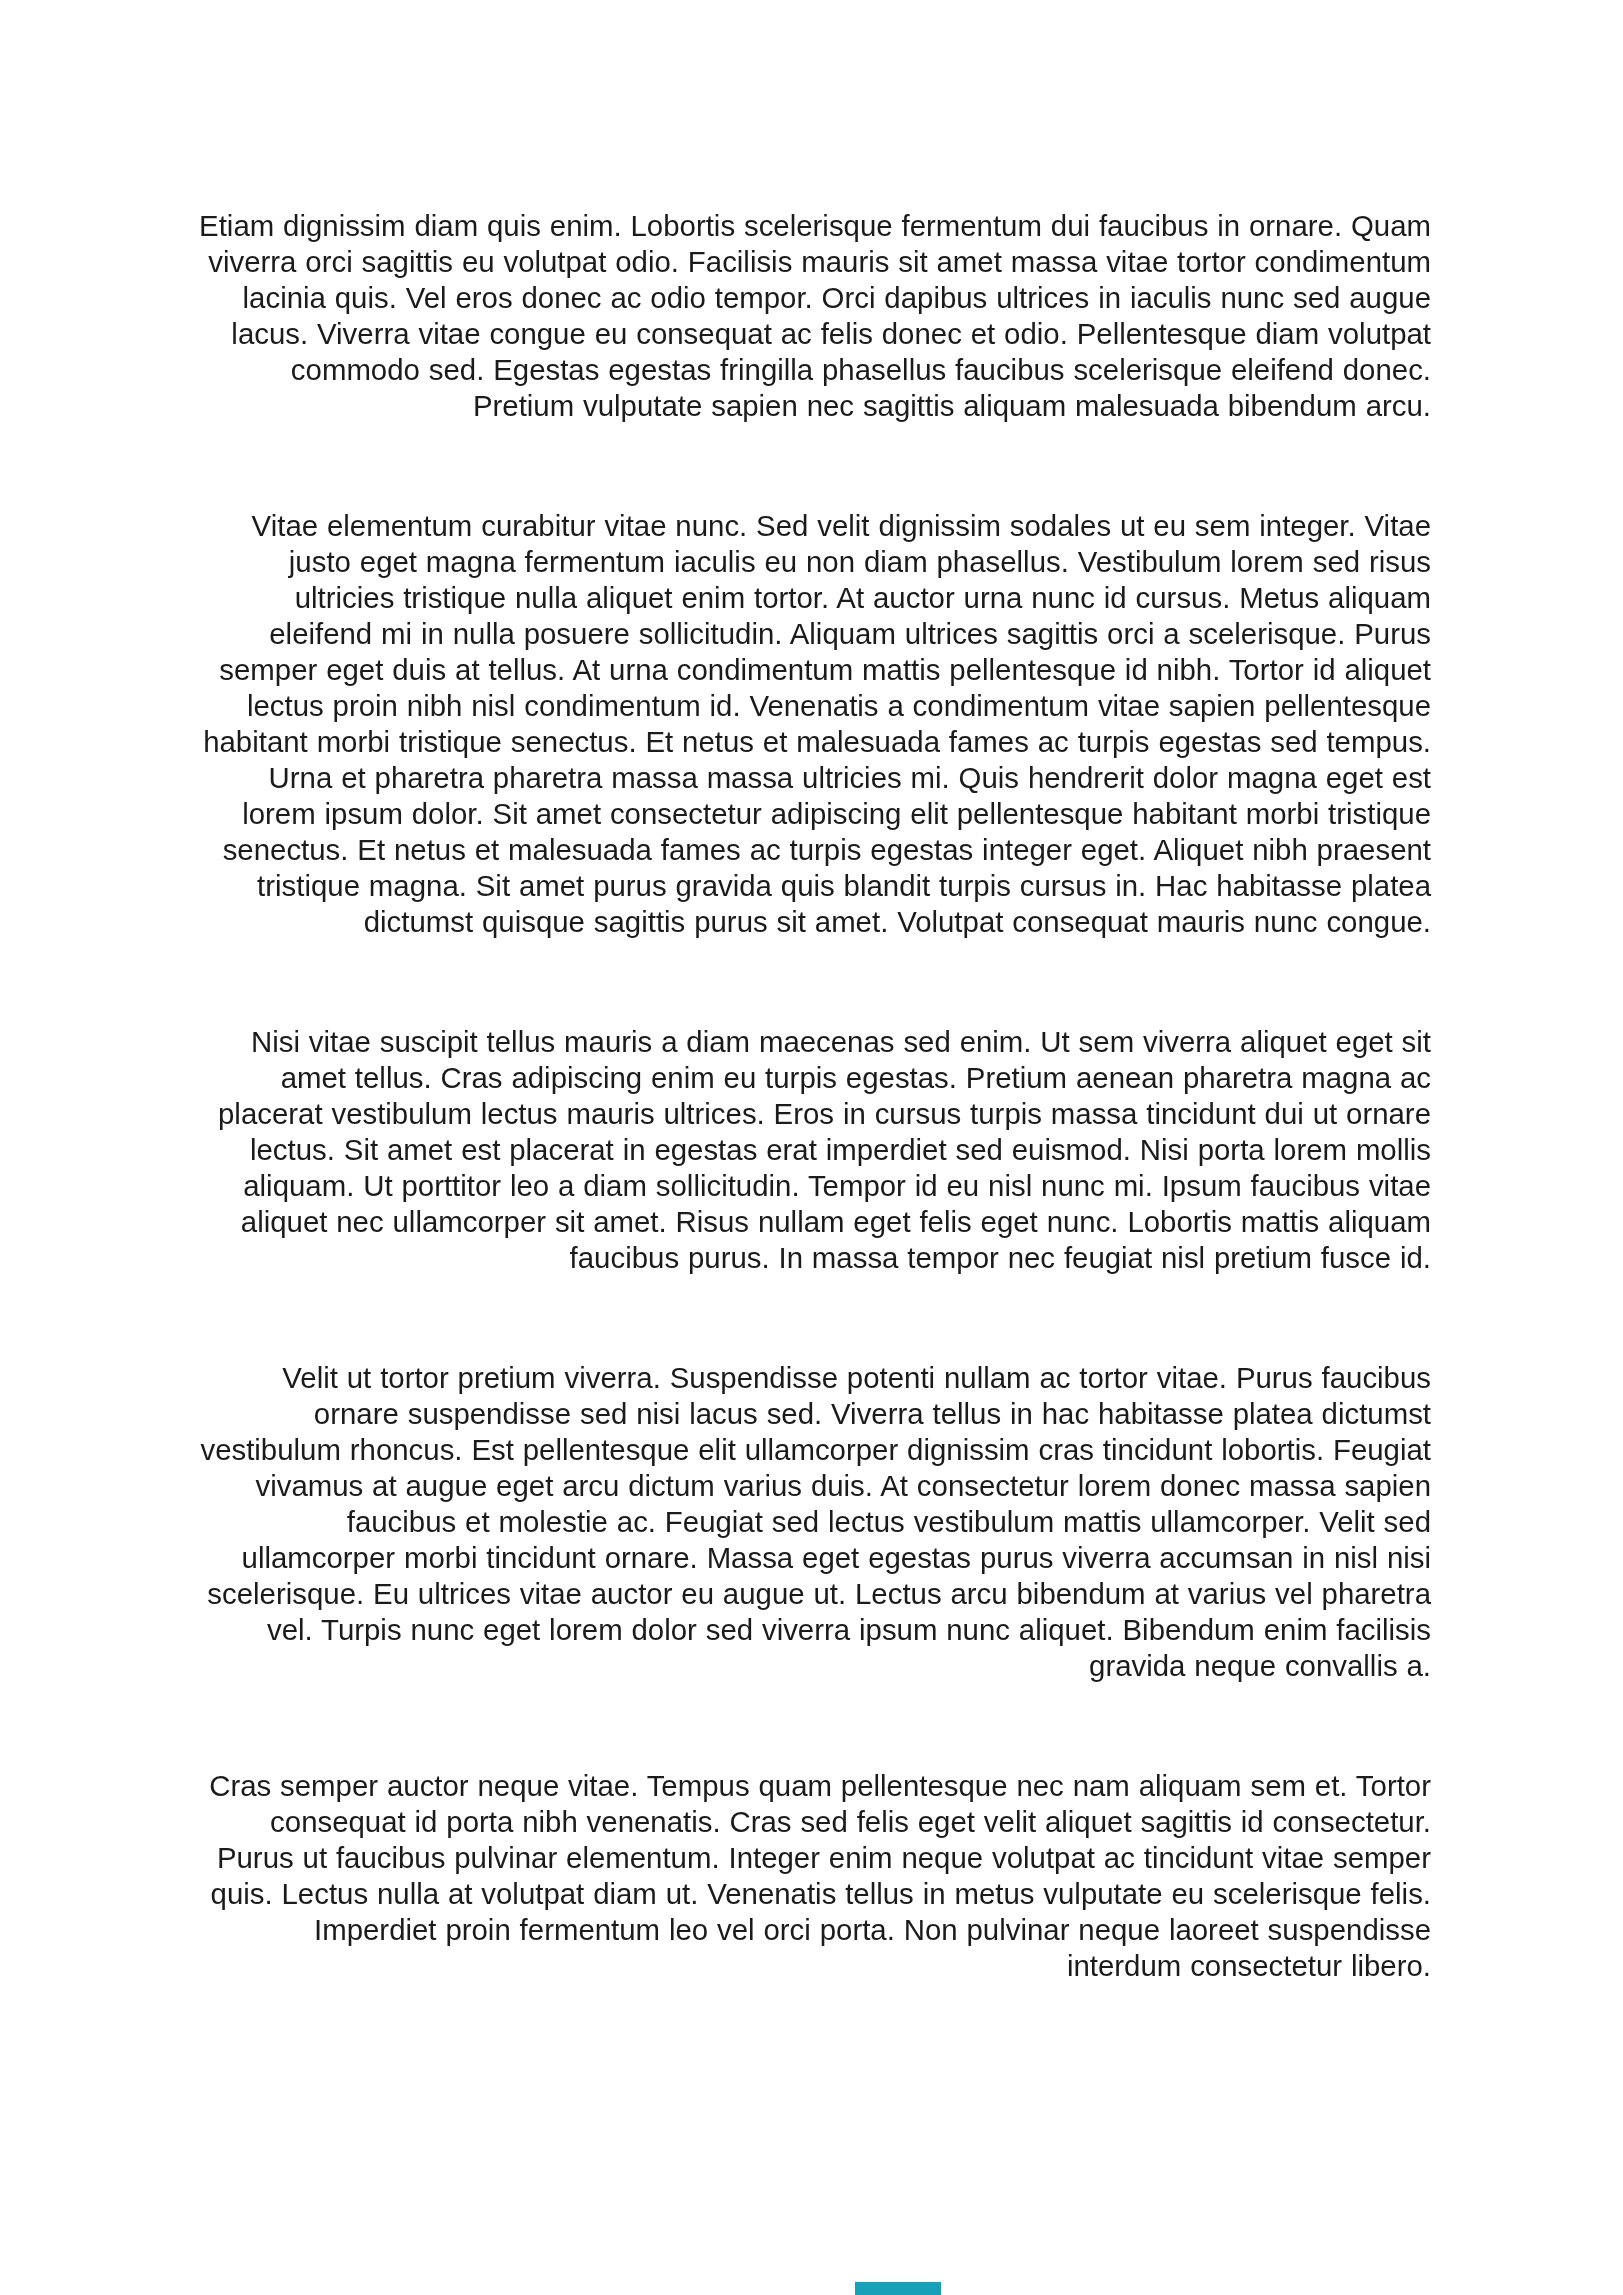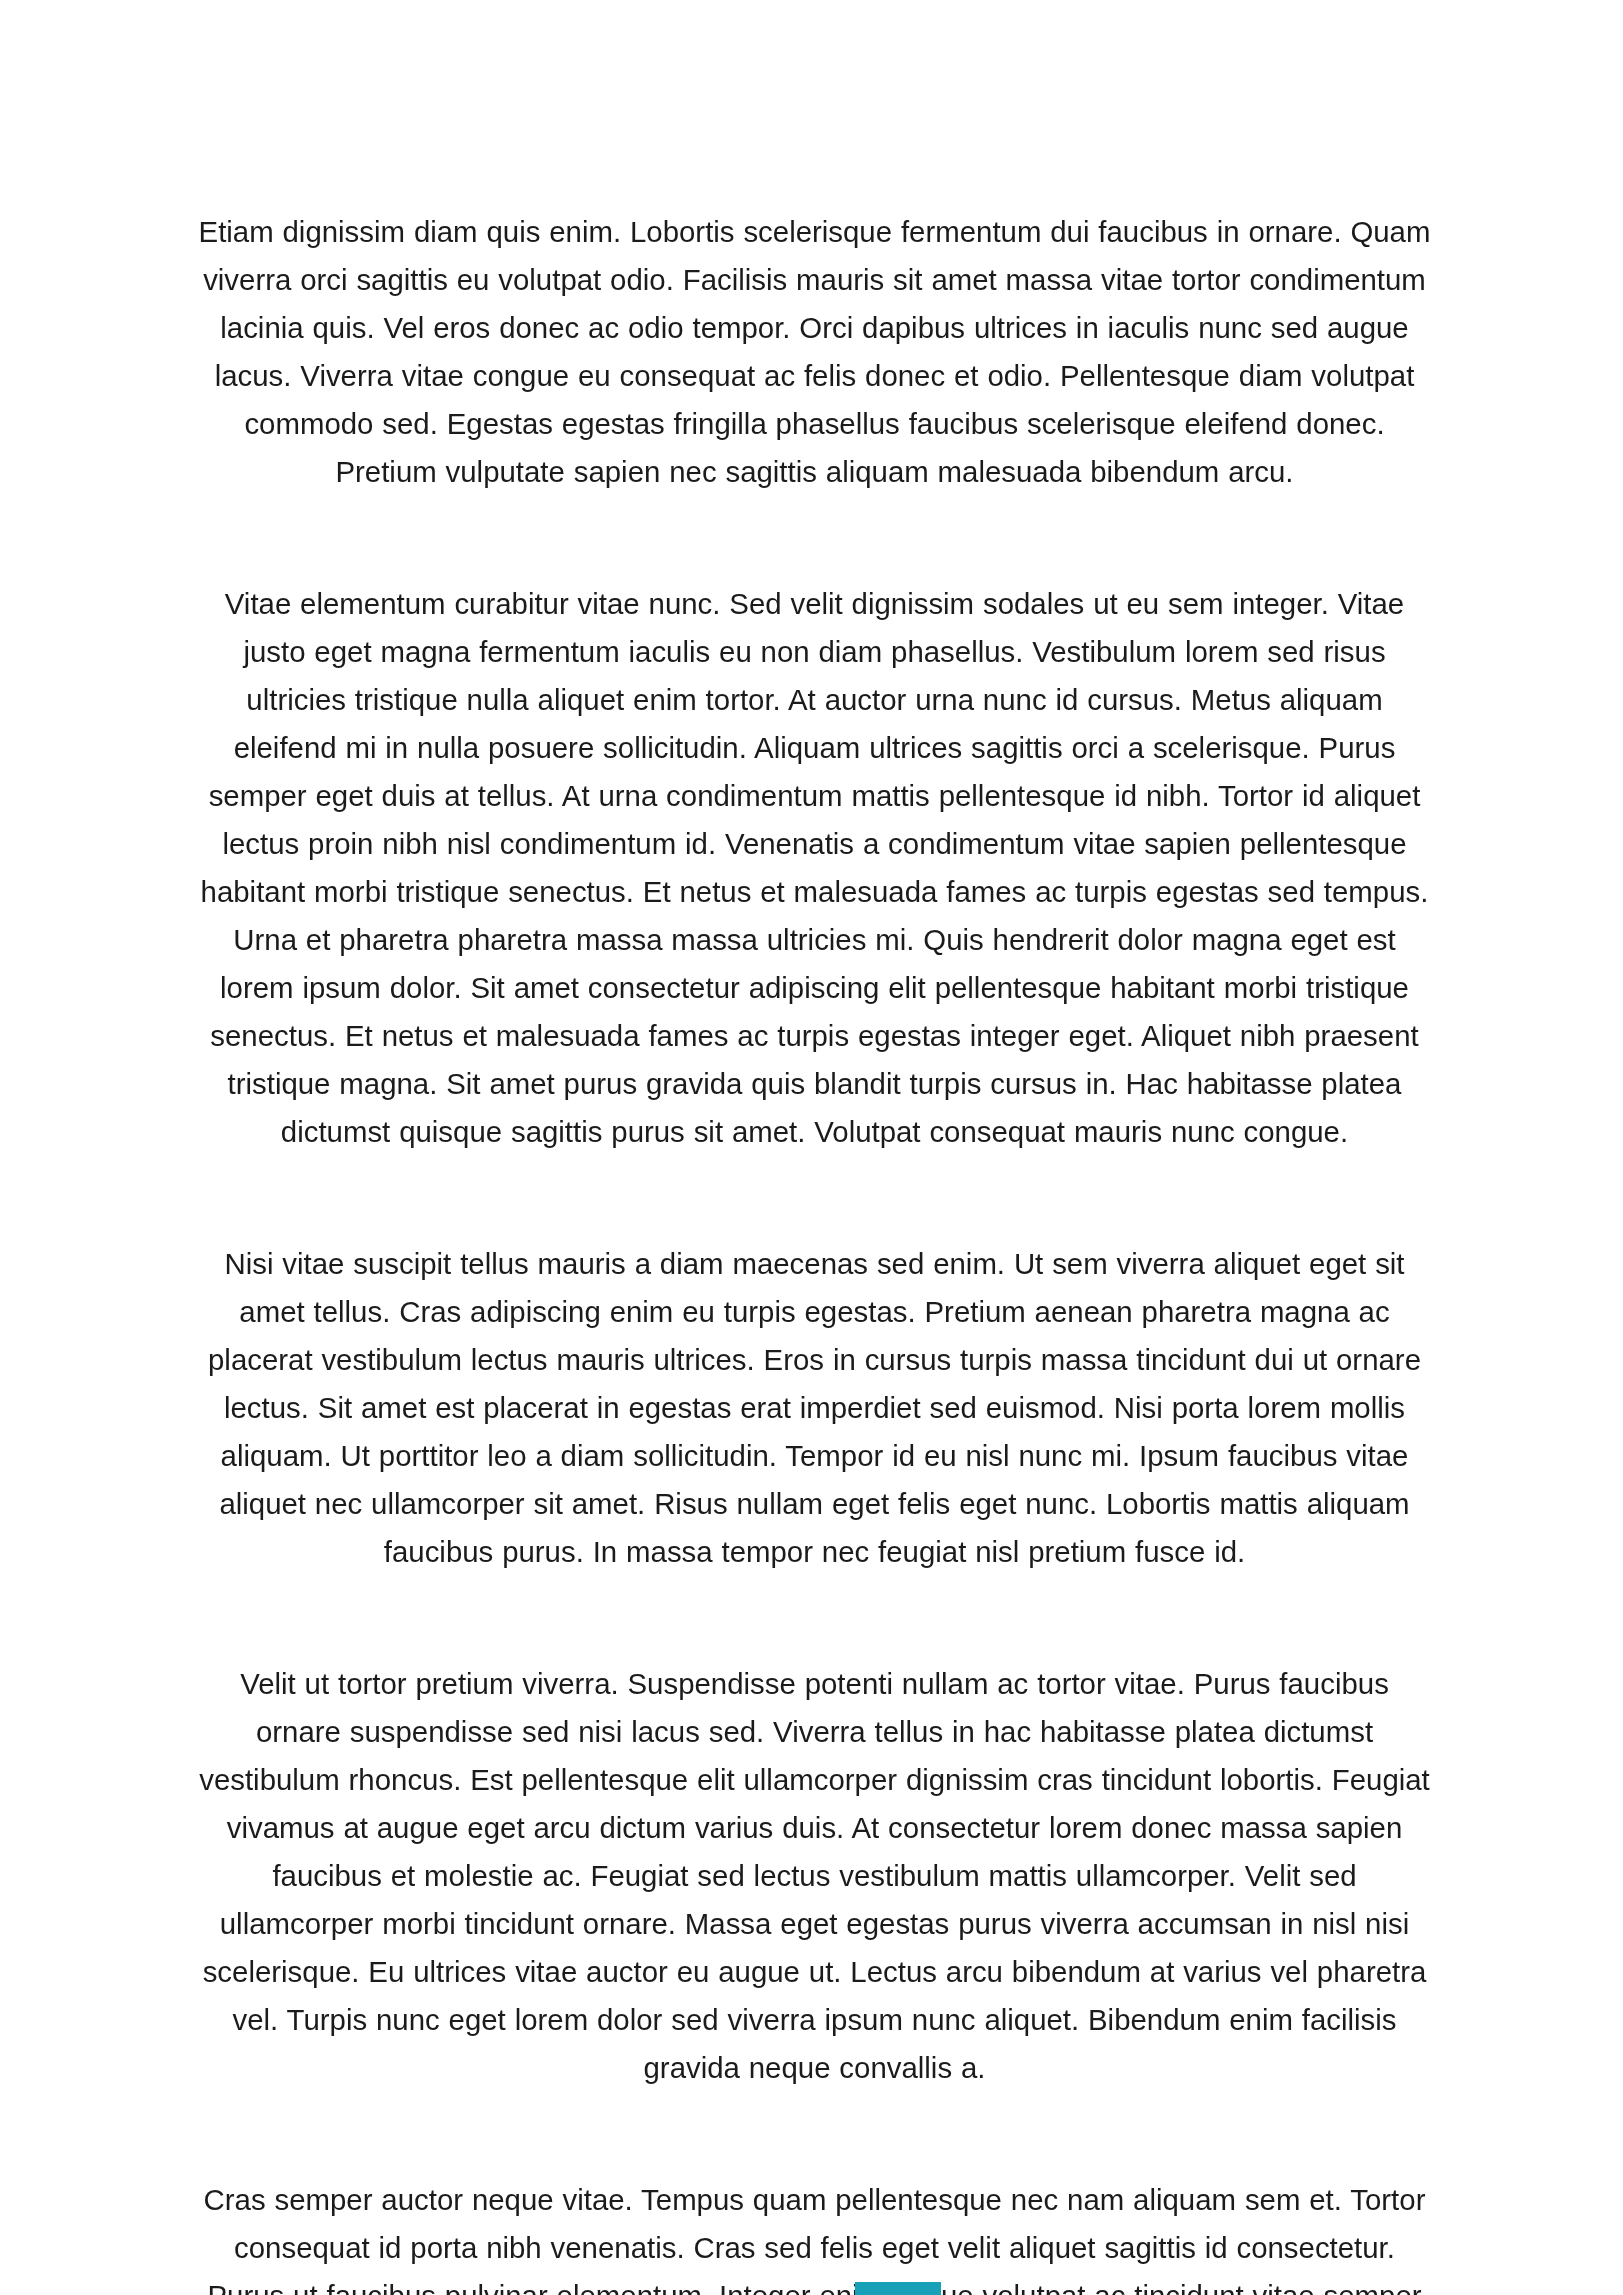--- a/index.html
+++ b/index.html
@@ -18,24 +18,24 @@
   }
   .text-body {
     position: absolute;
     top: 208px;
     left: 198px;
     width: 1233px;
   }
   .text-body p {
     margin: 0 0 84px 0;
     font-size: 29.4px;
-    line-height: 48px;
+    line-height: 36px;
     font-weight: 400;
     color: #1b1b1b;
-    text-align: center;
+    text-align: right;
     word-spacing: 0.7px;
   }
   .bottom-marker {
     position: absolute;
     bottom: 0;
     left: 855px;
     width: 86px;
     height: 13px;
   }
 </style>

